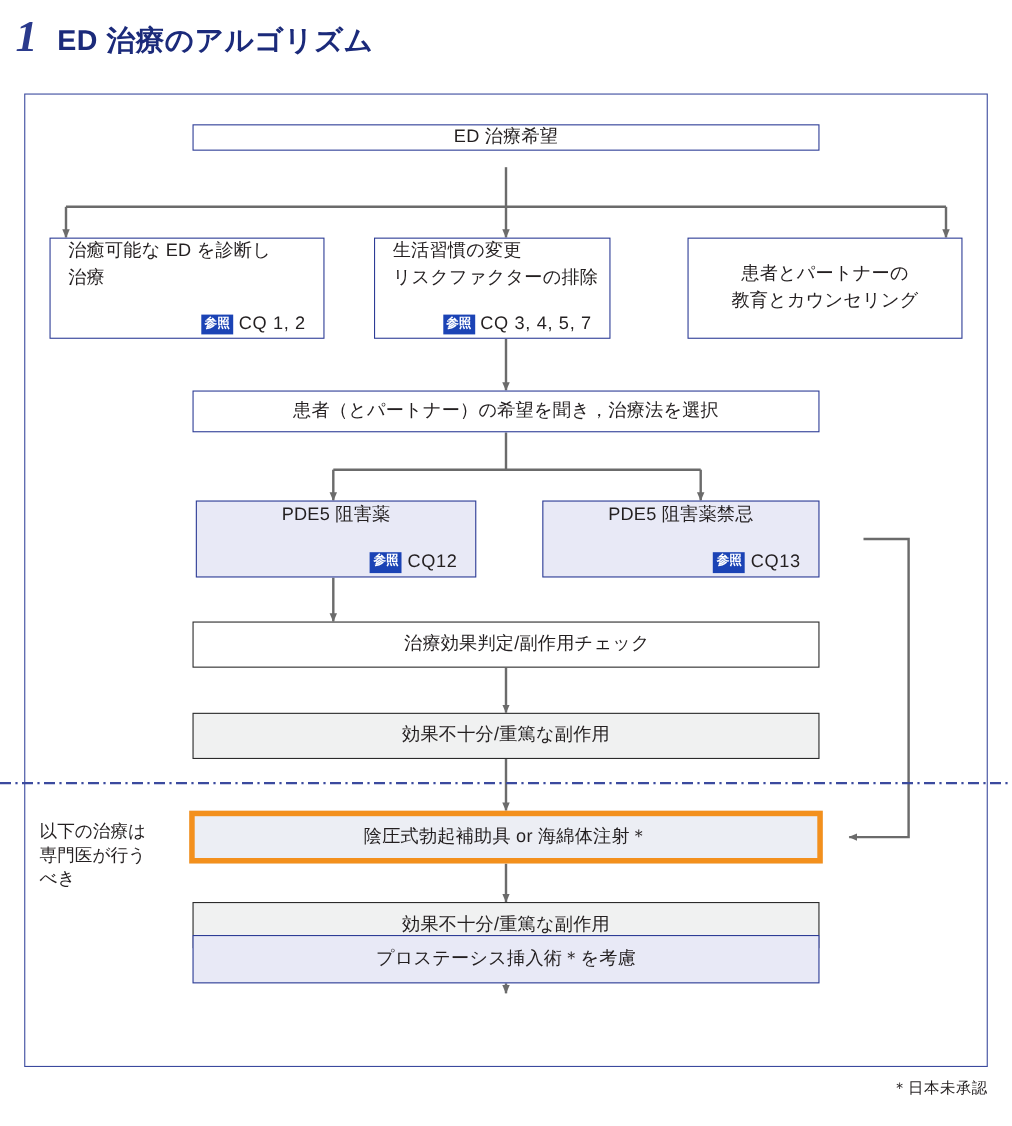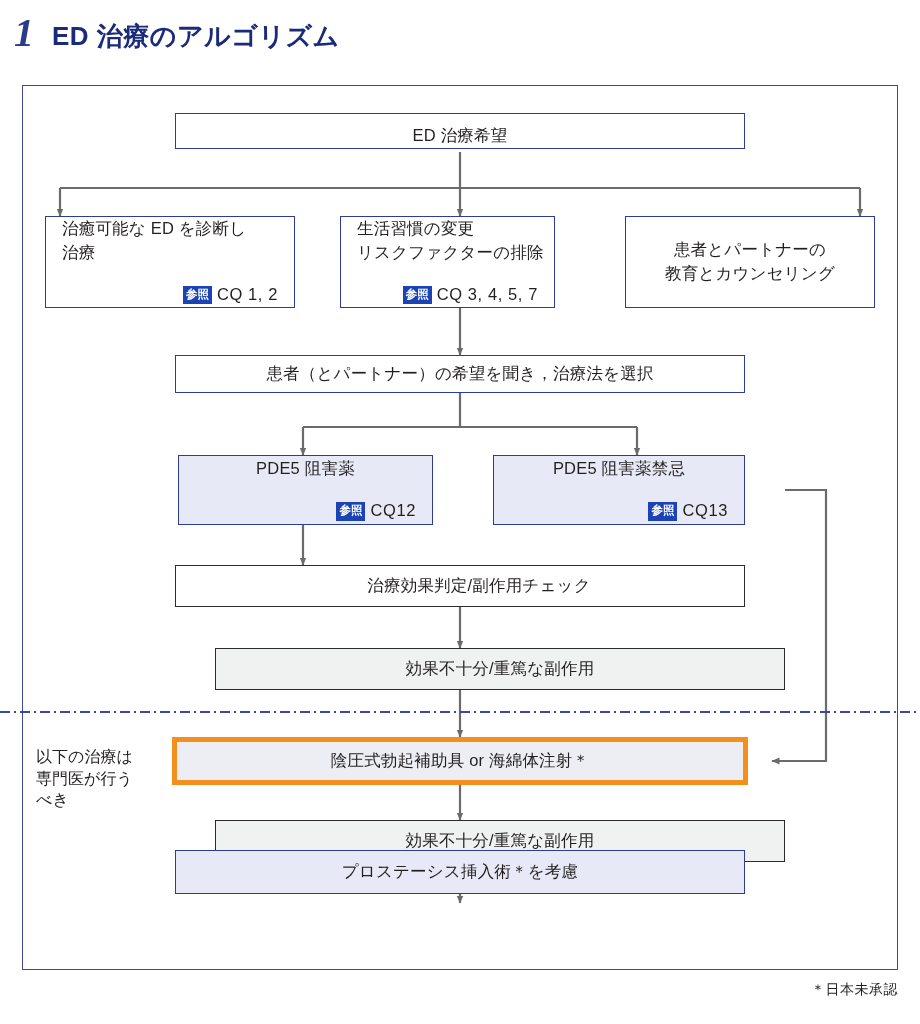--- a/index.html
+++ b/index.html
@@ -96,21 +96,20 @@
     border: 1.5px solid #2d3c96;
     background: #e8e9f6;
   }
   .node.dark {
     border: 1.5px solid #2b2b2b;
     background: #ffffff;
   }
   .node.dark-gray {
     border: 1.5px solid #2b2b2b;
     background: #f0f1f1;
-    margin-left: 40px;
   }
   .node.orange {
     border: 5px solid #f3901d;
     background: #eceef4;
   }
 
   .node.left-text {
     justify-content: flex-start;
     text-align: left;
   }
@@ -207,21 +206,21 @@
     <path d="M460,862 L460,903" marker-end="url(#arr)"></path>
 
     <path d="M785,490 L826,490 L826,761 L772,761" marker-end="url(#arr)"></path>
   </g>
 
   <line x1="0" y1="712" x2="920" y2="712" stroke="#3b4a9e" stroke-width="2" stroke-dasharray="10 4 2 4"></line>
 </svg>
 
 <div class="canvas">
 
-  <div class="node navy" style="left:175px; top:113px; width:570px; height:36px;align-items:flex-end;">
+  <div class="node navy" style="left:175px; top:113px; width:570px; height:24px;">
     <div class="inner">ED 治療希望</div>
   </div>
 
   <div class="node navy left-text" style="left:45px; top:216px; width:250px; height:92px;">
     <div class="inner">
       <span>治癒可能な ED を診断し</span><br>
       <span>治療</span>
       <span class="cq-line">
         <span class="badge">参照</span><span class="cq-text">CQ 1, 2</span>
       </span>

